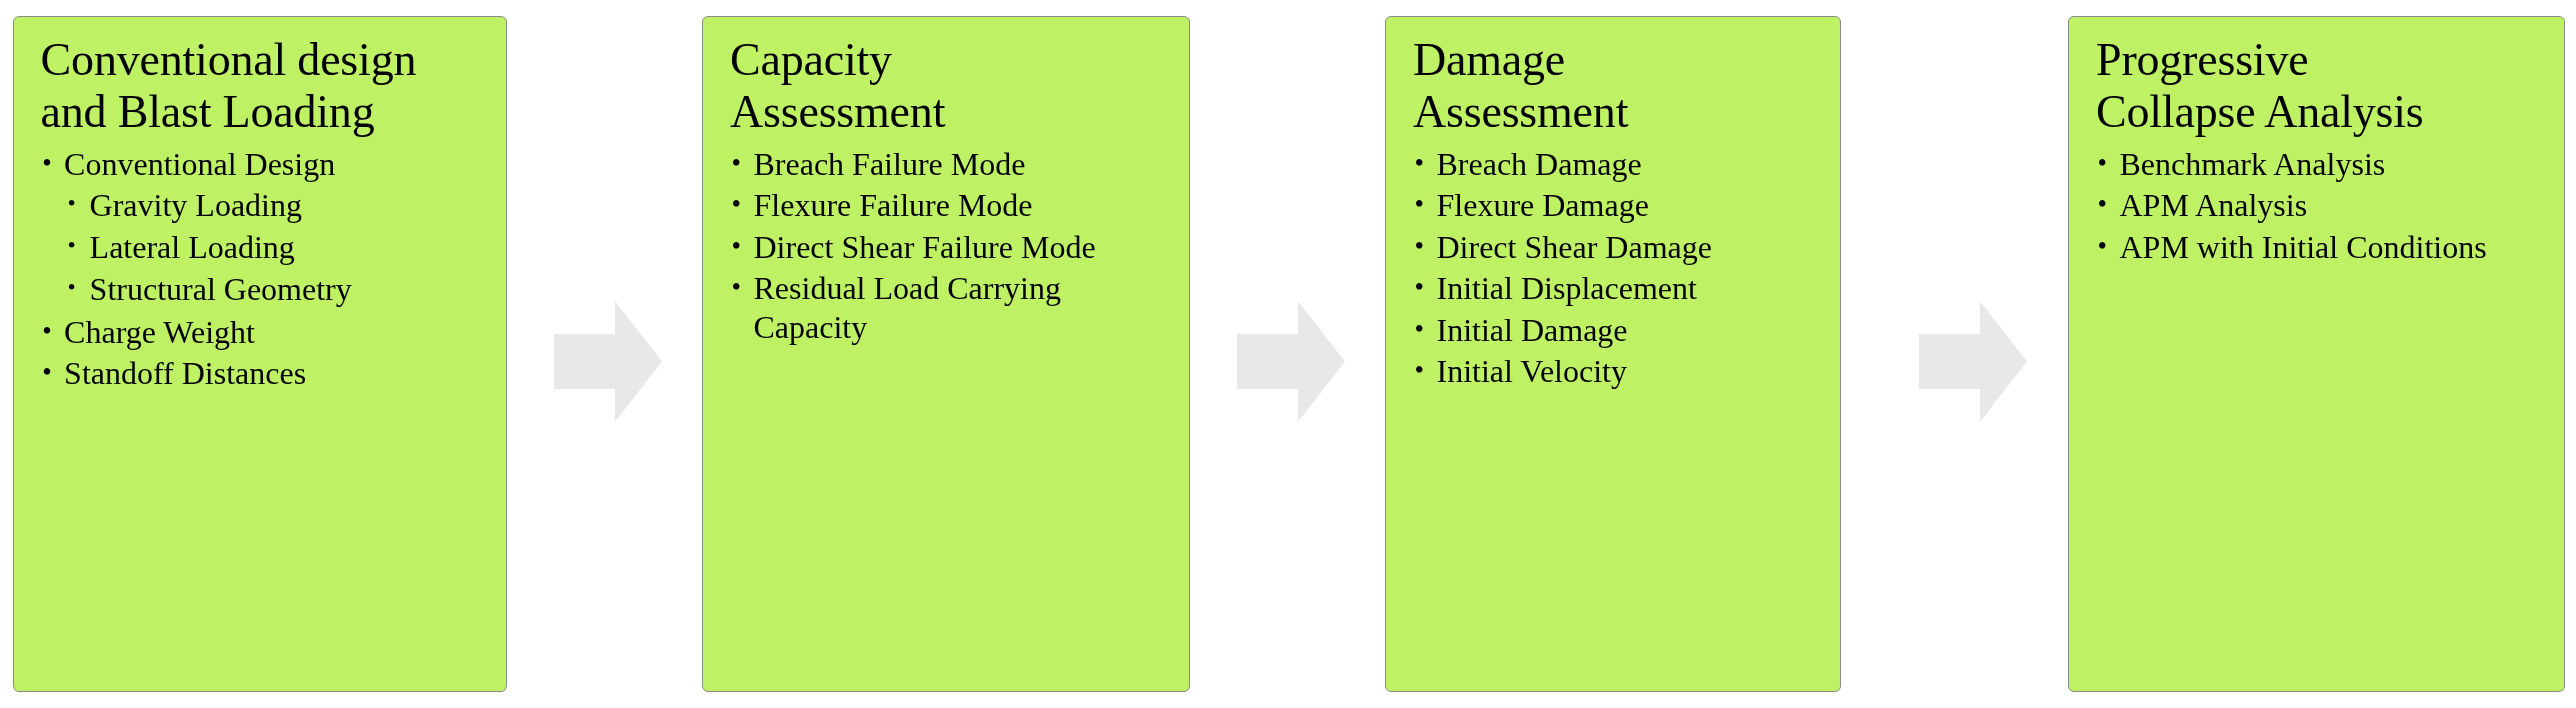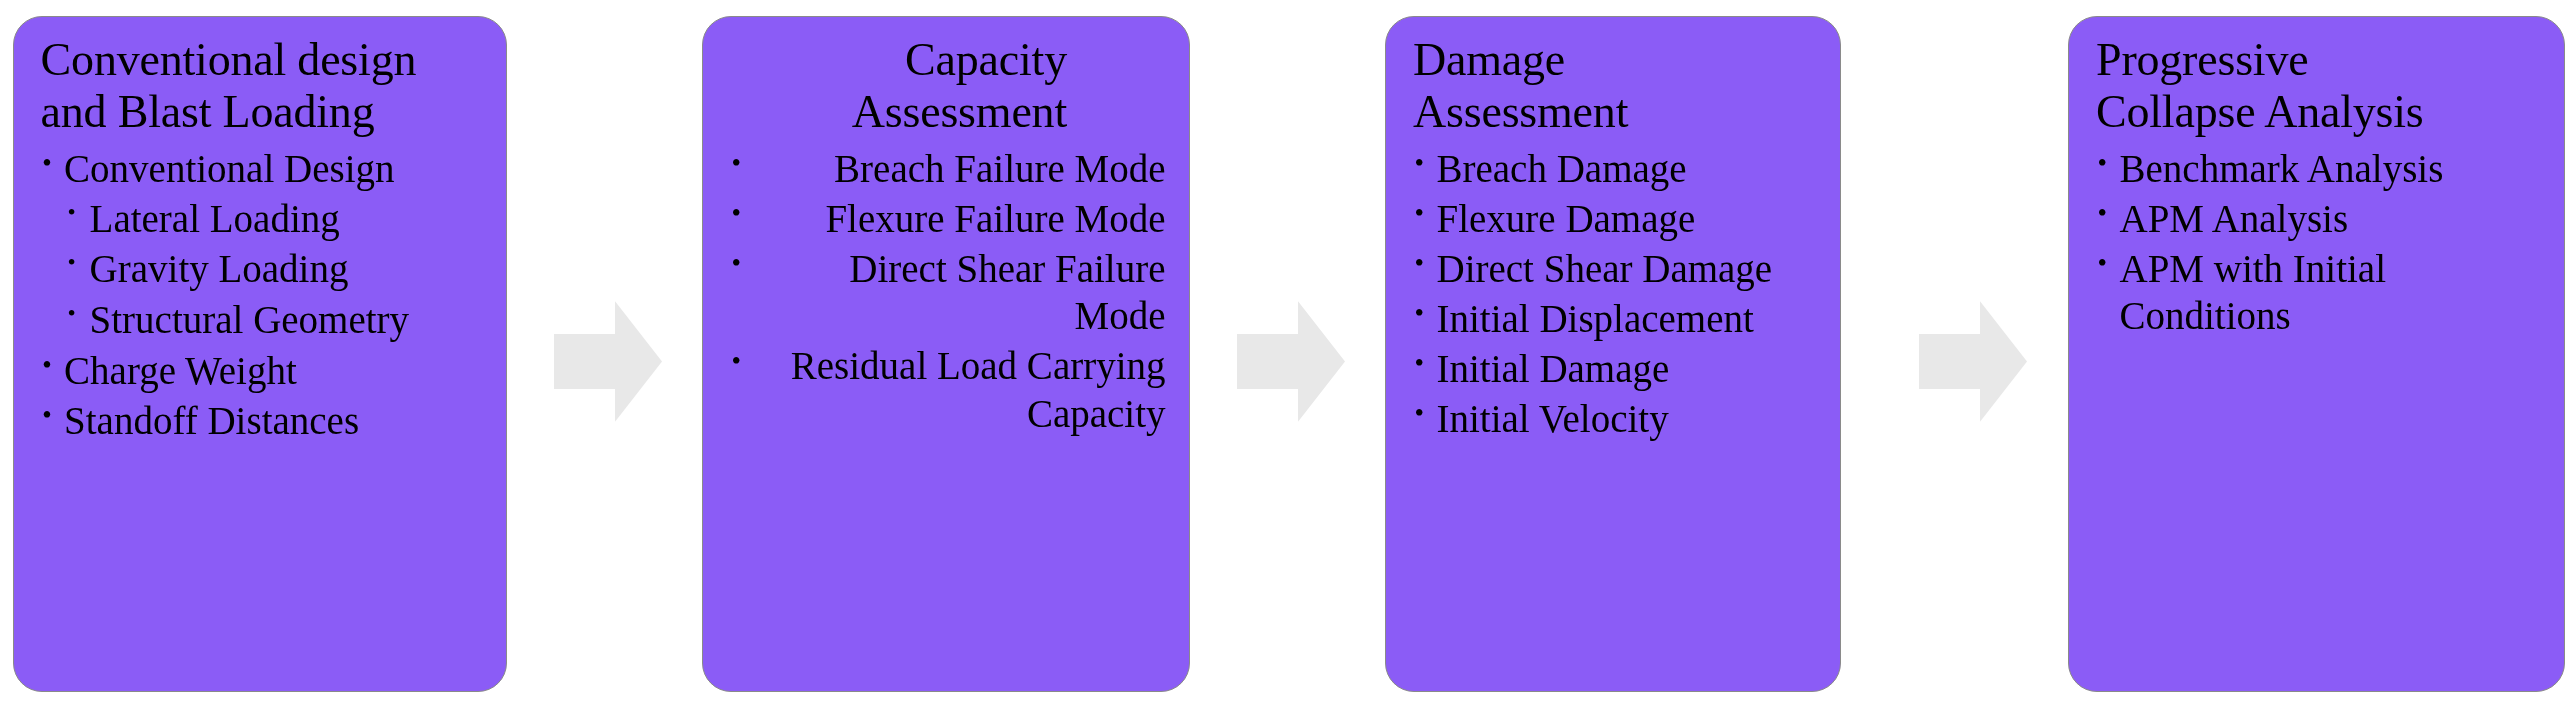--- a/index.html
+++ b/index.html
@@ -28,27 +28,27 @@
     display: flex;
     flex-direction: row;
     align-items: stretch;
   }
   .stage {
     position: absolute;
     top: 15.7px;
     height: 676px;
     box-sizing: border-box;
     border: 1.6px solid #8a8a8a;
-    border-radius: 29px;
-    background: #8b5cf6;
+    border-radius: 6px;
+    background: #bef264;
     padding: 17.3px 23.5px 14px 27px;
     overflow: hidden;
   }
   .stage-1 { left: 12.6px;   width: 494px; }
-  .stage-2 { left: 702px;  width: 488px; text-align: right; }
+  .stage-2 { left: 702px;  width: 488px; }
   .stage-3 { left: 1385px; width: 456px; }
   .stage-4 { left: 2068px; width: 497px; }
 
   .stage-title {
     font-size: 46px;
     line-height: 1.12;
     font-weight: normal;
     letter-spacing: -0.2px;
     margin: 0 0 7.8px 0;
     padding: 0;
@@ -57,21 +57,21 @@
   }
   .stage-title.narrow { max-width: 337px; }
 
   .bullets {
     list-style: none;
     margin: 0;
     padding: 0;
   }
   .bullets li {
     position: relative;
-    font-size: 39px;
+    font-size: 32px;
     line-height: 1.22;
     padding-left: 23.5px;
     margin: 0 0 2.4px 0;
     color: #000000;
   }
   .bullets li::before {
     content: "\2022";
     position: absolute;
     left: 1.6px;
     top: -0.8px;
@@ -102,22 +102,22 @@
 </head>
 <body>
 
 <div class="canvas">
   <div class="flow-row">
 
     <div class="stage stage-1">
       <div class="stage-title">Conventional design and Blast Loading</div>
       <ul class="bullets">
         <li>Conventional Design</li>
+        <li class="sub">Gravity Loading</li>
         <li class="sub">Lateral Loading</li>
-        <li class="sub">Gravity Loading</li>
         <li class="sub">Structural Geometry</li>
         <li>Charge Weight</li>
         <li>Standoff Distances</li>
       </ul>
     </div>
 
     <div class="arrow arrow-1">
       <svg viewBox="0 0 138 154" xmlns="http://www.w3.org/2000/svg" aria-hidden="true">
         <polygon points="0,42 78,42 78,0 138,77 78,154 78,112 0,112" fill="#e8e8e8"></polygon>
       </svg>

